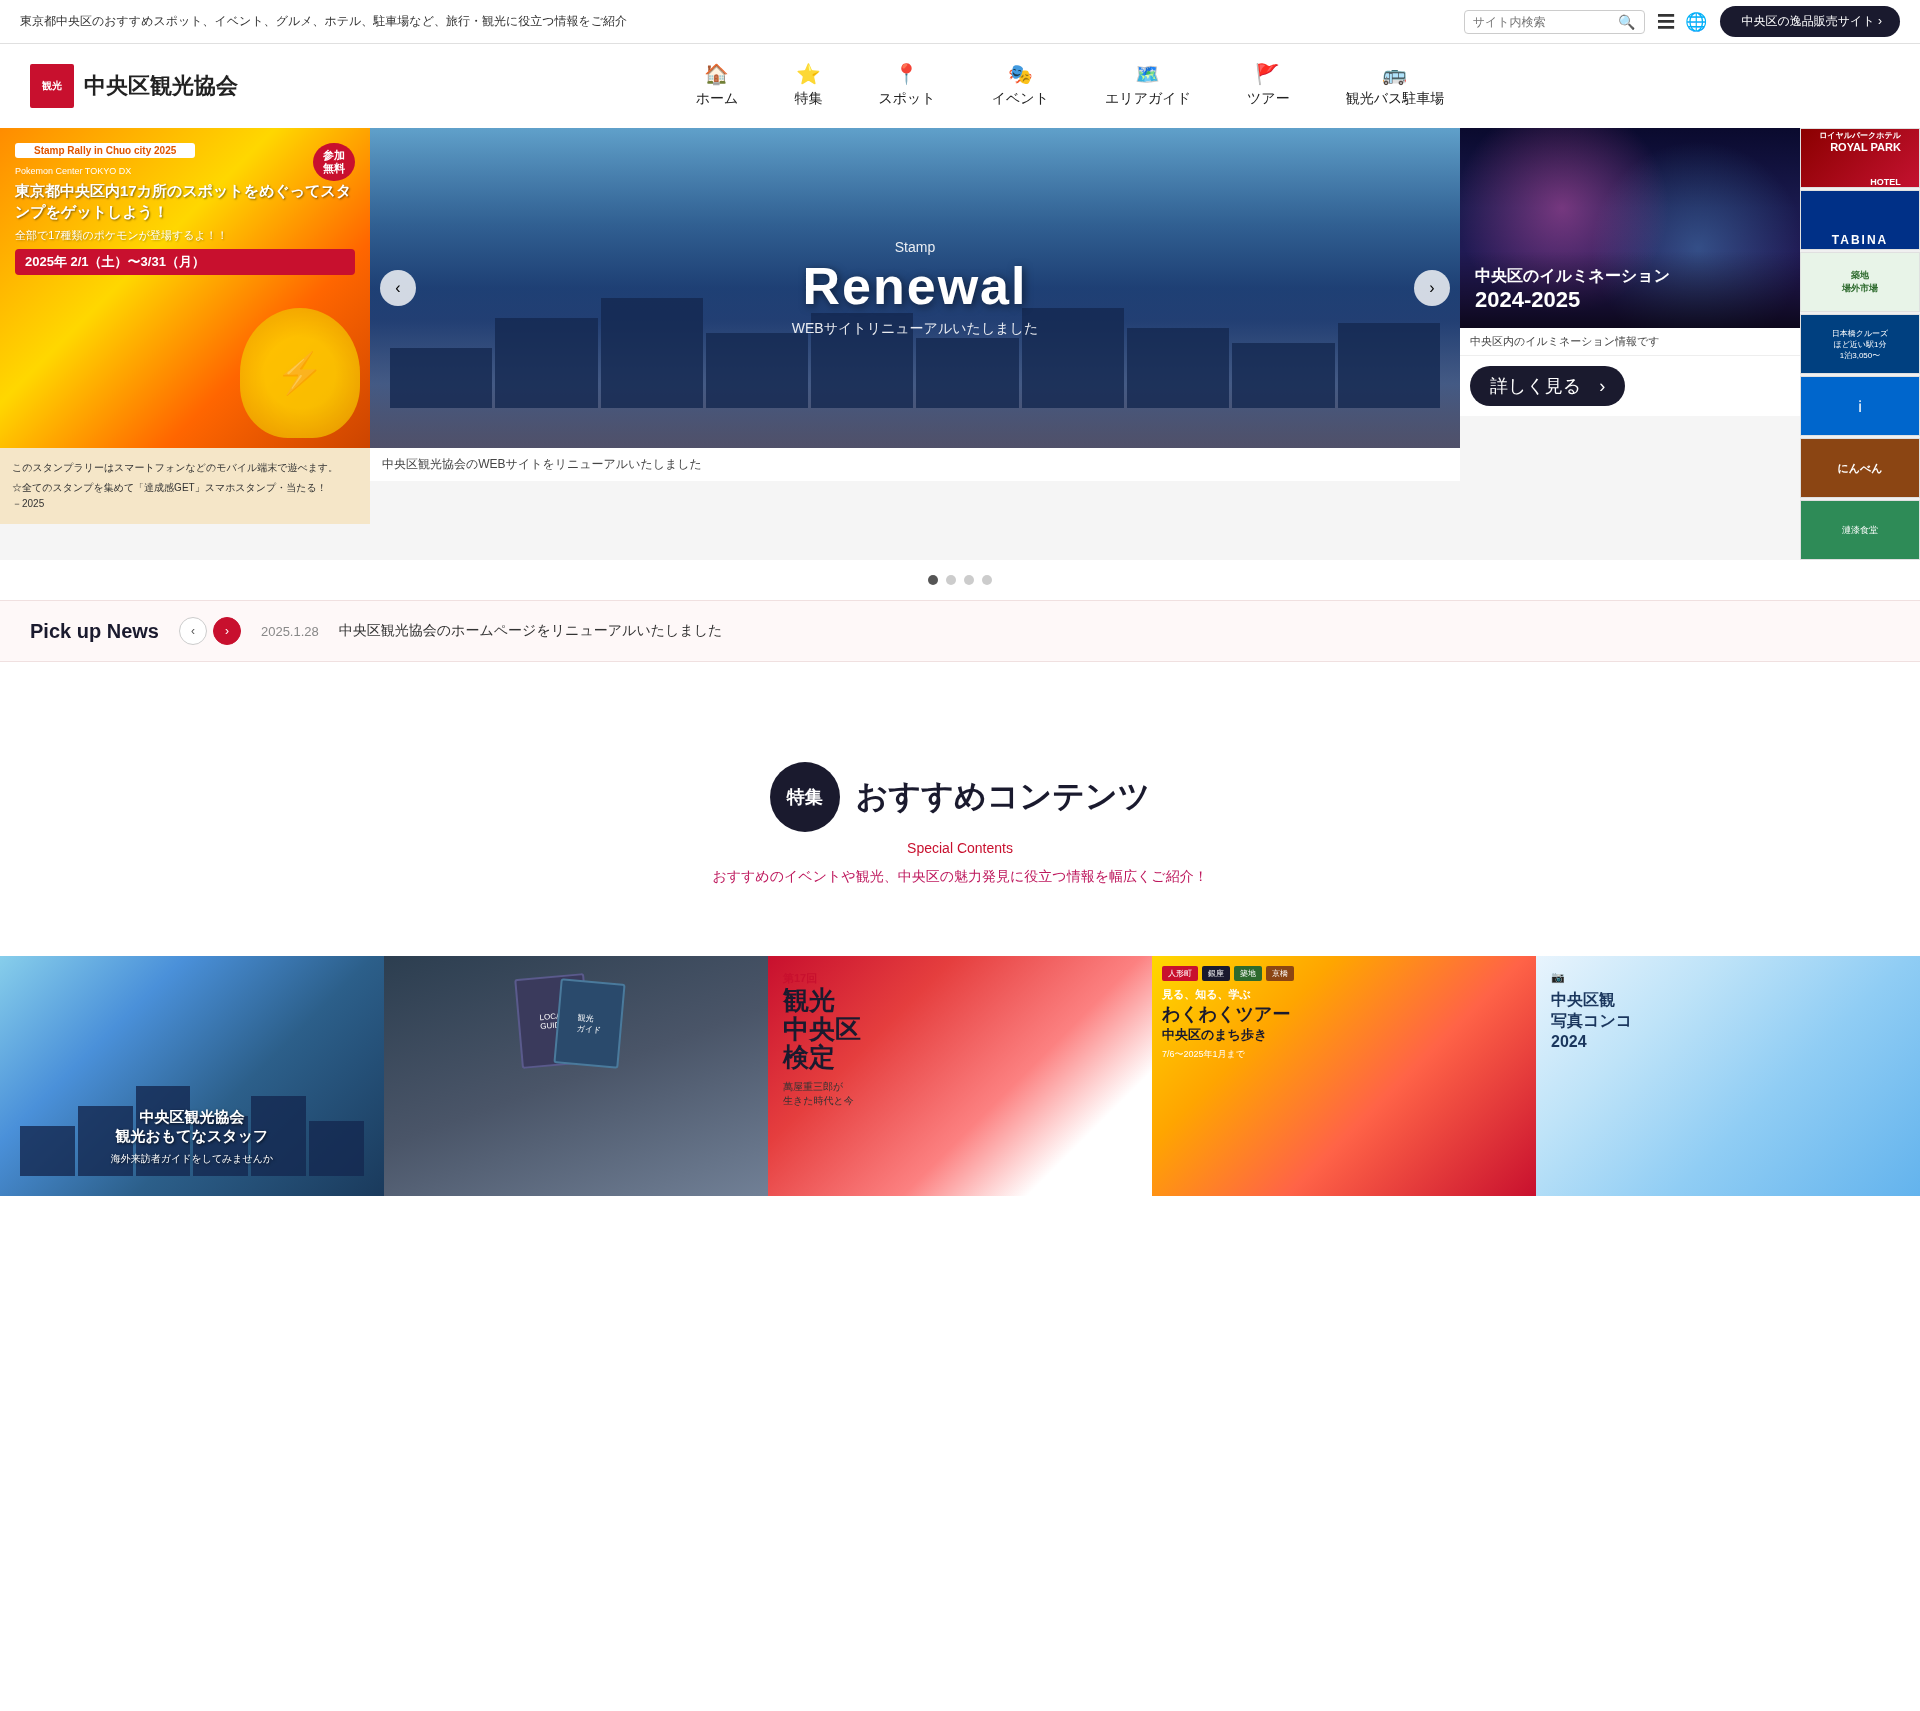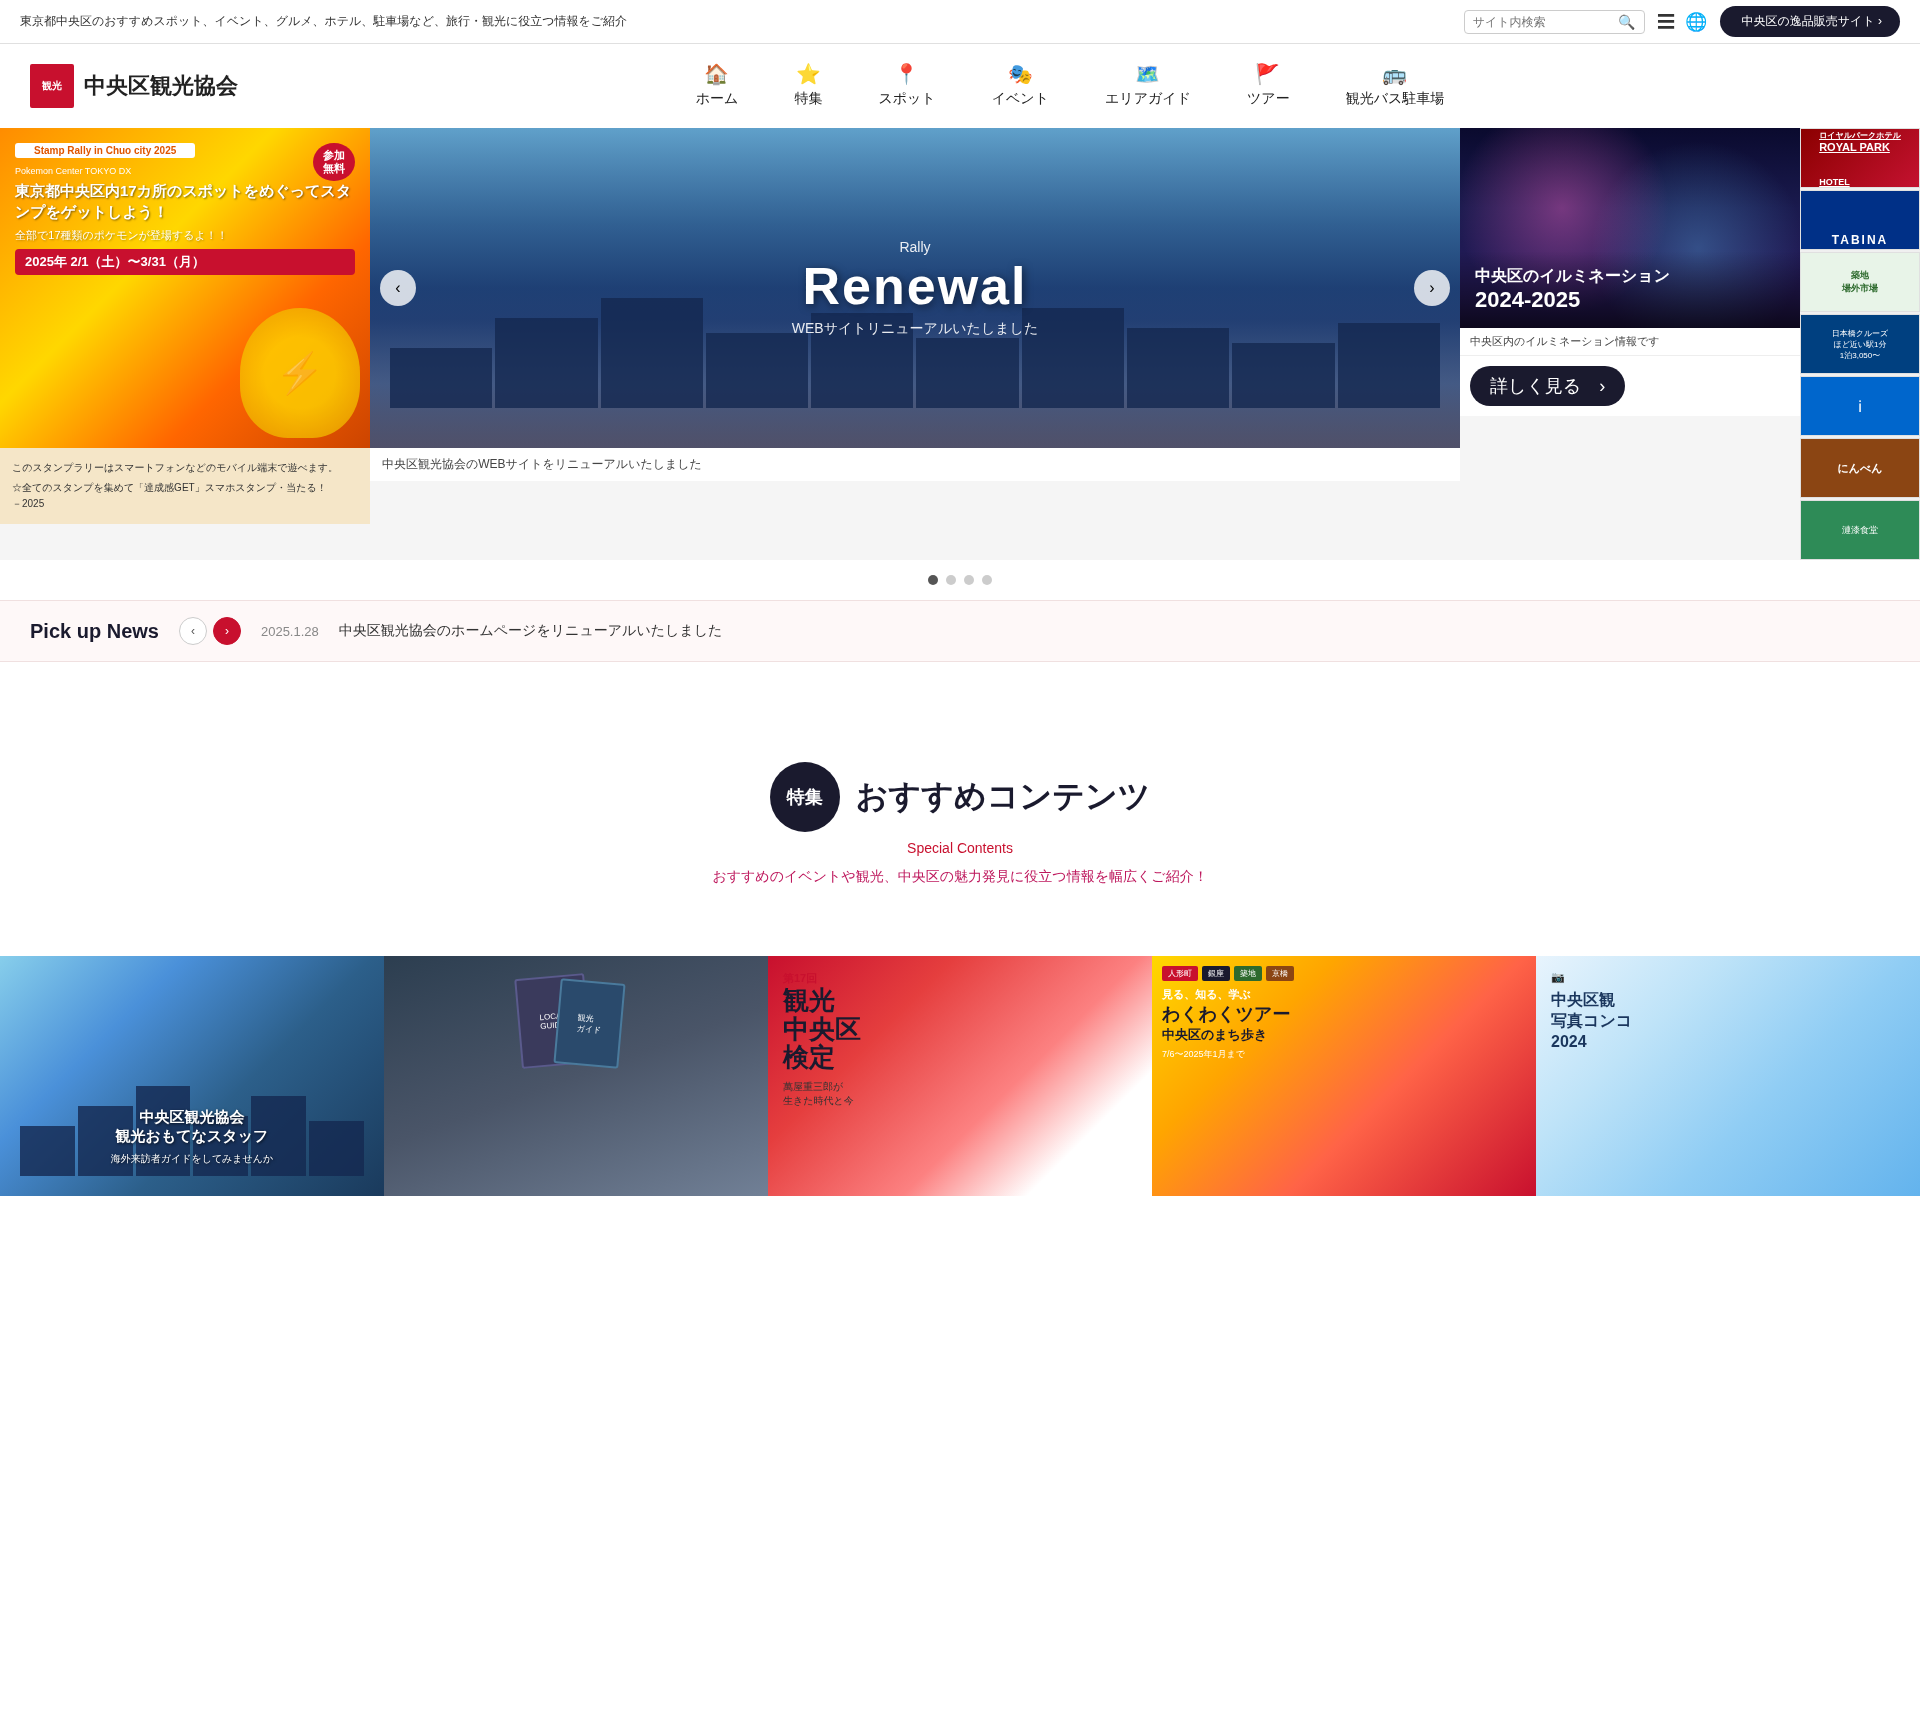--- a/index.html
+++ b/index.html
@@ -682,21 +682,21 @@
         <div class="bld" style="height:110px;"></div>
         <div class="bld" style="height:75px;"></div>
         <div class="bld" style="height:95px;"></div>
         <div class="bld" style="height:70px;"></div>
         <div class="bld" style="height:100px;"></div>
         <div class="bld" style="height:80px;"></div>
         <div class="bld" style="height:65px;"></div>
         <div class="bld" style="height:85px;"></div>
       </div>
       <div class="renewal-text-area">
-        <div class="renewal-sub">Rally</div>
+        <div class="renewal-sub">Stamp</div>
         <div class="renewal-main">Renewal</div>
         <div style="color:#fff;font-size:14px;margin-top:8px;opacity:0.9;">WEBサイトリニューアルいたしました</div>
       </div>
 
       <button class="hero-nav-btn hero-nav-prev">‹</button>
       <button class="hero-nav-btn hero-nav-next">›</button>
     </div>
     <div class="hero-caption">中央区観光協会のWEBサイトをリニューアルいたしました</div>
   </div>
 
@@ -712,21 +712,21 @@
     <div class="hero-right-caption">中央区内のイルミネーション情報です</div>
     <div class="hero-right-btn-area">
       <button class="detail-btn">
         <span>詳しく見る　›</span>
       </button>
     </div>
   </div>
 
   <div class="ad-sidebar">
     <div class="ad-item royal-park">
-      <div style="text-align:left;text-decoration:underline;">
+      <div style="text-align:right;">
         <div style="font-size:8px;">ロイヤルパークホテル</div>
         <div style="font-size:11px;font-weight:bold;">ROYAL PARK</div>
         <div style="font-size:9px;margin-top:24px;">HOTEL</div>
       </div>
     </div>
     <div class="ad-item tabina">
       <span style="font-size:12px;font-weight:bold;letter-spacing:2px;margin-top:40px;">TABINA</span>
     </div>
     <div class="ad-item map">
       <div style="text-align:center;font-size:9px;color:#2d6a2d;font-weight:bold;">

